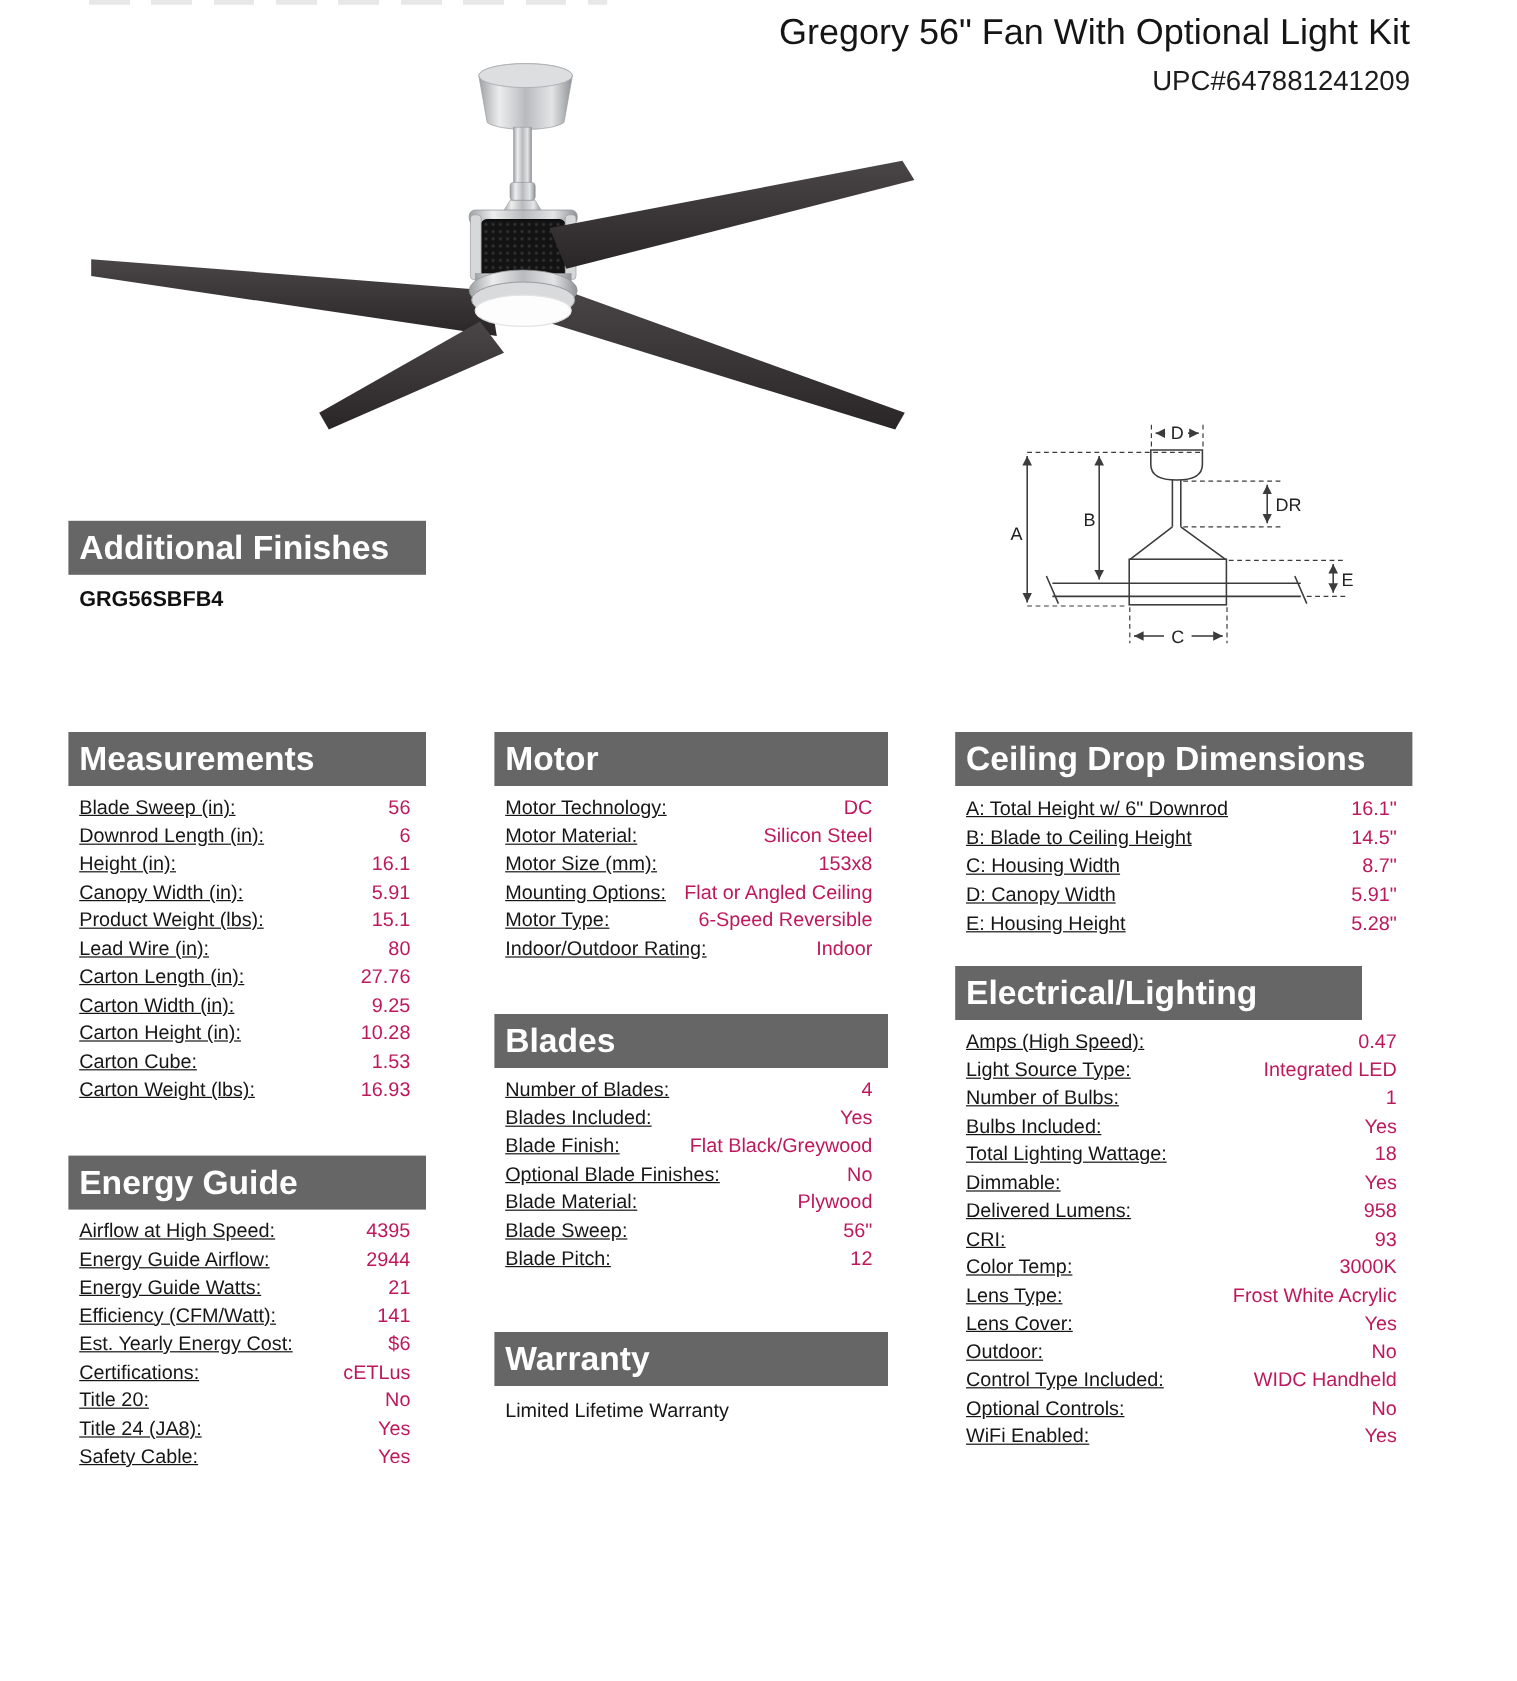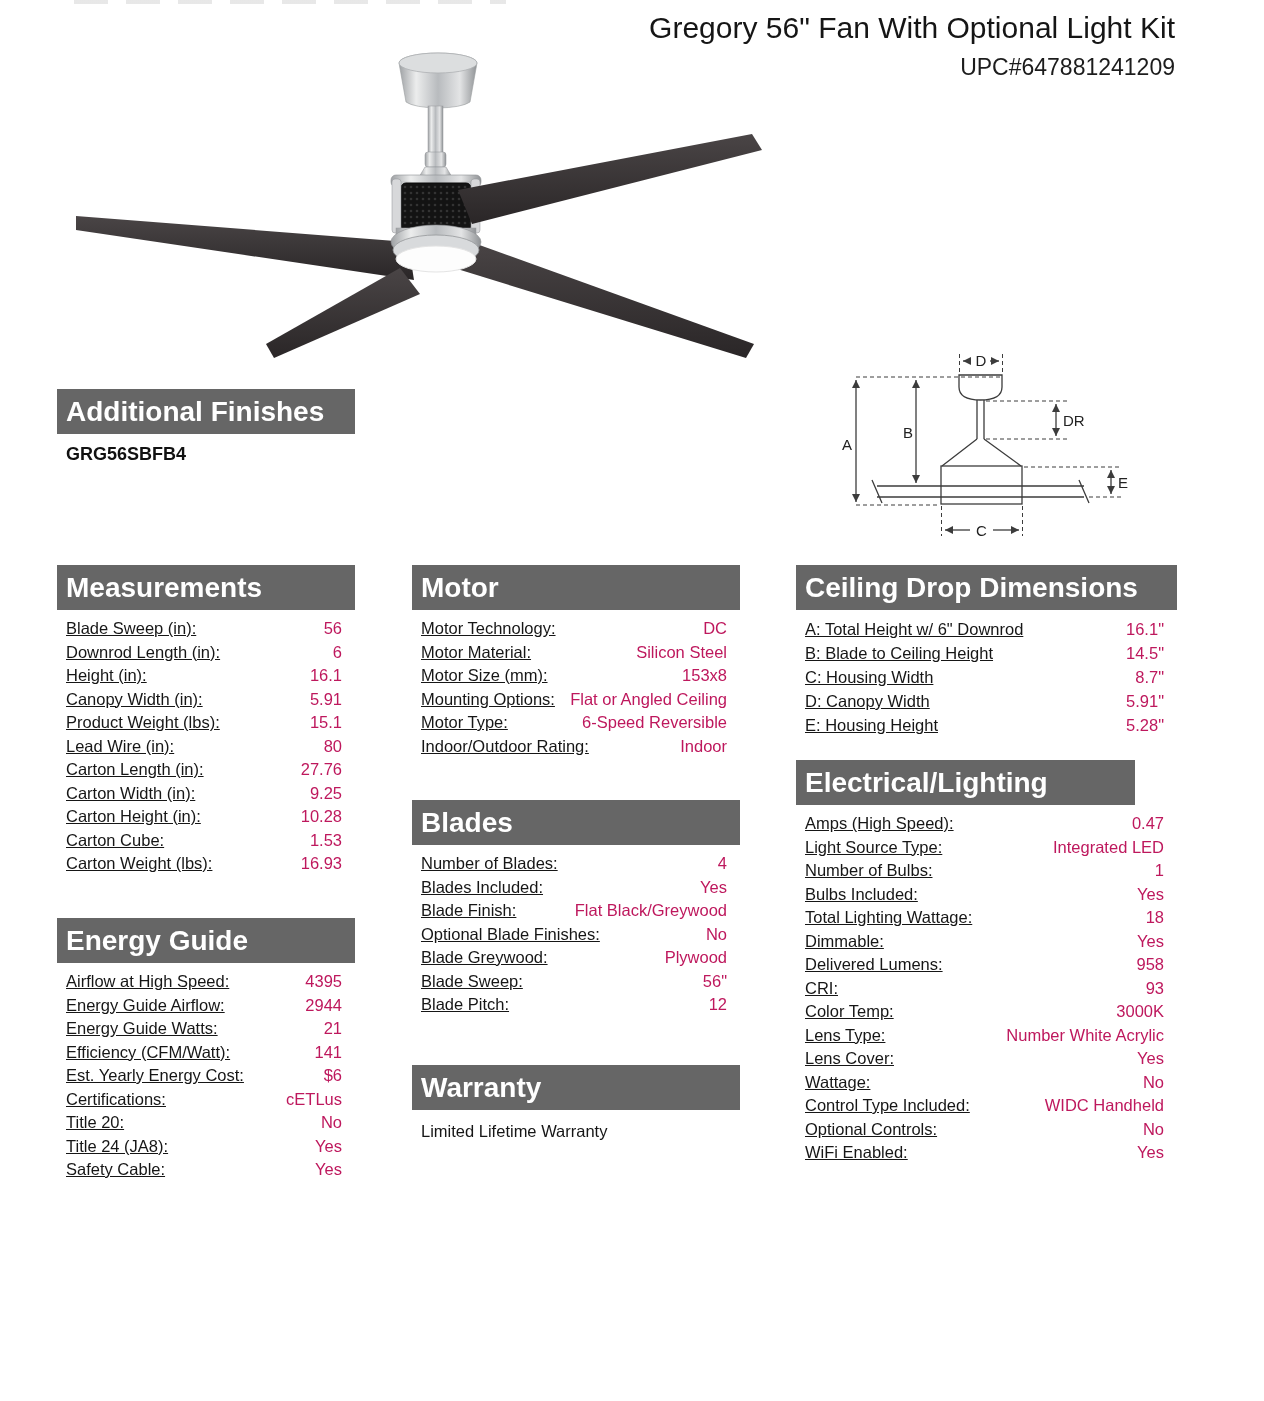--- a/index.html
+++ b/index.html
@@ -12,21 +12,21 @@
     position:absolute;left:74px;top:0;width:432px;height:4px;
     background:repeating-linear-gradient(90deg,#e2e2e2 0 34px,#ffffff 34px 52px);
     opacity:.8;
   }
   
   .prod-header{position:absolute;top:6px;right:89px;text-align:right;}
   .prod-title{font-size:30px;line-height:44px;color:#151515;}
   .prod-finish{font-size:25px;line-height:38px;color:#1c1c1c;}
   .prod-upc{font-size:23px;line-height:34px;color:#1c1c1c;}
   
-  .section{position:absolute;}
+  .section{position:absolute;margin-top:45px;}
   .sec-h{
     background:#666666;color:#ffffff;font-weight:bold;font-size:28px;
     height:45px;display:flex;align-items:center;padding-left:9px;
     box-sizing:border-box;letter-spacing:0;
   }
   .rows{margin-top:7px;padding:0 13px 0 9px;}
   .row{display:flex;justify-content:space-between;align-items:baseline;height:23.5px;line-height:23.5px;font-size:16.5px;}
   .tall .row{height:24px;line-height:24px;}
   .lbl{white-space:nowrap;color:#161616;text-decoration:underline;}
   .val{white-space:nowrap;color:#be185d;text-align:right;}
@@ -310,21 +310,21 @@
           <span class="lbl">Blade Finish:</span>
           <span class="val">Flat Black/Greywood</span>
         </div>
 
         <div class="row">
           <span class="lbl">Optional Blade Finishes:</span>
           <span class="val">No</span>
         </div>
 
         <div class="row">
-          <span class="lbl">Blade Greywood:</span>
+          <span class="lbl">Blade Material:</span>
           <span class="val">Plywood</span>
         </div>
 
         <div class="row">
           <span class="lbl">Blade Sweep:</span>
           <span class="val">56"</span>
         </div>
 
         <div class="row">
           <span class="lbl">Blade Pitch:</span>
@@ -413,30 +413,30 @@
           <span class="val">93</span>
         </div>
 
         <div class="row">
           <span class="lbl">Color Temp:</span>
           <span class="val">3000K</span>
         </div>
 
         <div class="row">
           <span class="lbl">Lens Type:</span>
-          <span class="val">Number White Acrylic</span>
+          <span class="val">Frost White Acrylic</span>
         </div>
 
         <div class="row">
           <span class="lbl">Lens Cover:</span>
           <span class="val">Yes</span>
         </div>
 
         <div class="row">
-          <span class="lbl">Wattage:</span>
+          <span class="lbl">Outdoor:</span>
           <span class="val">No</span>
         </div>
 
         <div class="row">
           <span class="lbl">Control Type Included:</span>
           <span class="val">WIDC Handheld</span>
         </div>
 
         <div class="row">
           <span class="lbl">Optional Controls:</span>

